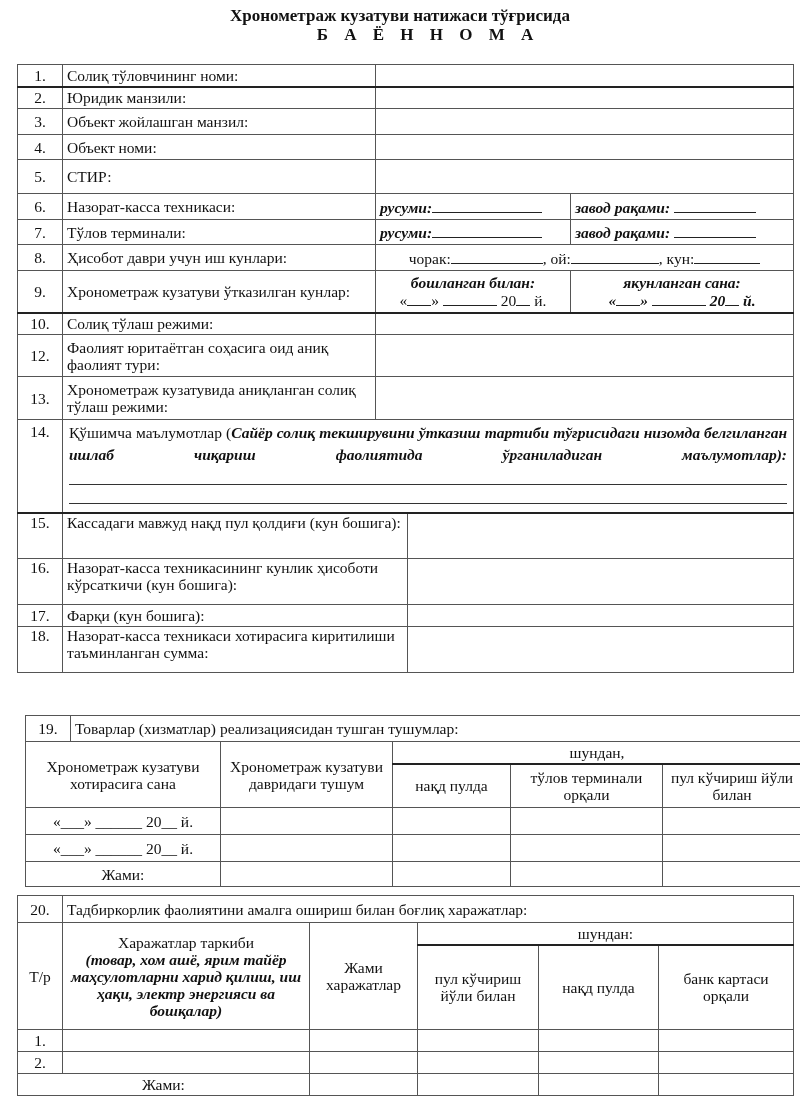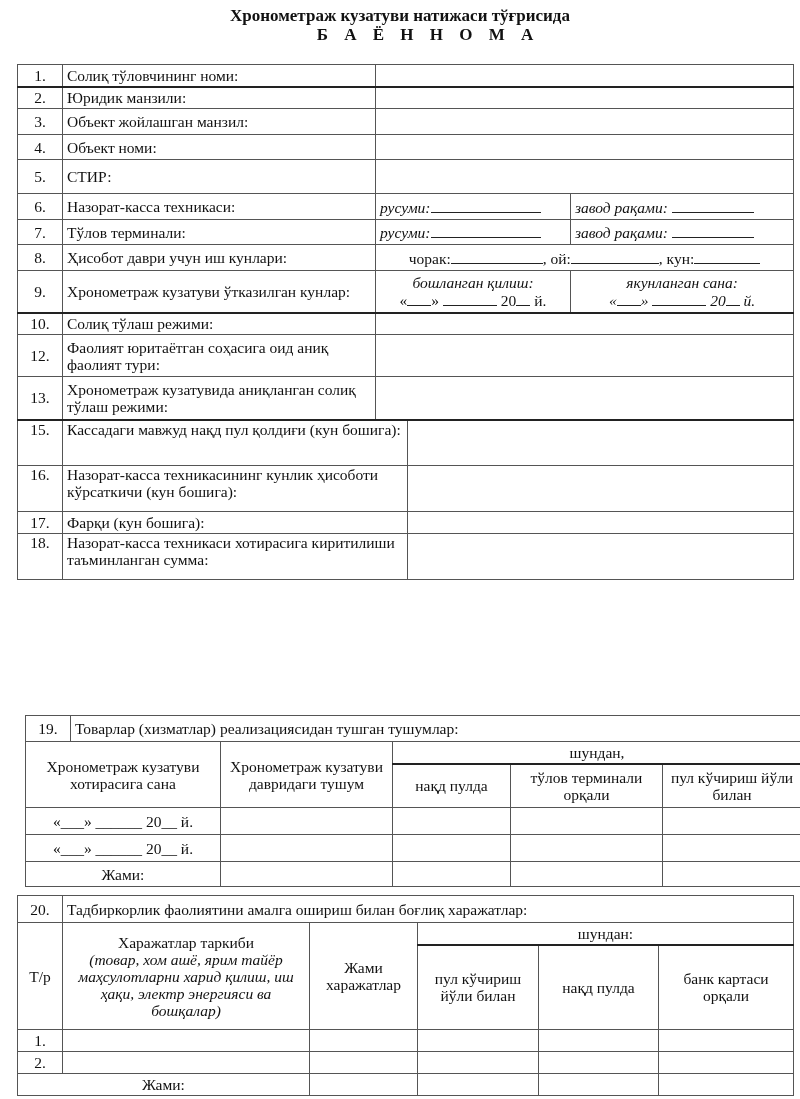--- a/index.html
+++ b/index.html
@@ -11,21 +11,21 @@
   .title {
     position: absolute; left: 0; width: 800px; text-align: center;
     font-weight: bold;
   }
   .t1 { top: 6px; font-size: 17px; }
   .t2 { top: 25px; font-size: 17px; letter-spacing: 6px; padding-left: 28px; }
 
   table { border-collapse: collapse; position: absolute; table-layout: fixed; }
   td { border: 1px solid #555; padding: 0 4px; vertical-align: middle; line-height: 17px; }
   .num { text-align: center; }
-  .it { font-style: italic; }
+  .it { font-style: italic; font-weight: bold; }
   .c { text-align: center; }
   .blank { display: inline-block; border-bottom: 1px solid #222; height: 14px; vertical-align: baseline; }
 
   #main { left: 17px; top: 64px; width: 776px; }
   #main tr.top-thick td { border-top: 2px solid #222; }
   #t19 { left: 25px; top: 715px; width: 776px; }
   #t20 { left: 17px; top: 895px; width: 776px; }
 
   .lines { padding: 2px 6px 4px 6px; }
   .rule { border-bottom: 1px solid #333; height: 18px; }
@@ -94,21 +94,21 @@
     <tr style="height:26px">
       <td class="num">8.</td>
       <td>Ҳисобот даври учун иш кунлари:</td>
       <td colspan="3" class="c"><span>чорак:</span><span class="blank" style="width:92px"></span><span>, ой:</span><span class="blank" style="width:88px"></span><span>, кун:</span><span class="blank" style="width:66px"></span></td>
     </tr>
 
     <tr style="height:42px">
       <td class="num">9.</td>
       <td>Хронометраж кузатуви ўтказилган кунлар:</td>
       <td colspan="2" class="c">
-        <div class="it">бошланган қилиш:</div>
+        <div class="it">бошланган билан:</div>
         <div><span>«</span><span class="blank" style="width:24px"></span><span>»</span> <span class="blank" style="width:54px"></span> <span>20</span><span class="blank" style="width:14px"></span> <span>й.</span></div>
       </td>
       <td class="c it">
         <div>якунланган сана:</div>
         <div><span>«</span><span class="blank" style="width:24px"></span><span>»</span> <span class="blank" style="width:54px"></span> <span>20</span><span class="blank" style="width:14px"></span> <span>й.</span></div>
       </td>
     </tr>
 
     <tr class="top-thick" style="height:22px">
       <td class="num">10.</td>
@@ -122,20 +122,28 @@
       <td>Фаолият юритаётган соҳасига оид аниқ фаолият тури:</td>
       <td colspan="3"></td>
     </tr>
 
     <tr style="height:43px">
       <td class="num">13.</td>
       <td>Хронометраж кузатувида аниқланган солиқ тўлаш режими:</td>
       <td colspan="3"></td>
     </tr>
 
+    <tr style="height:93px">
+      <td class="num" style="vertical-align:top;padding-top:3px">14.</td>
+      <td colspan="4" class="lines" style="vertical-align:top">
+        <div class="justify" style="line-height:22px"><span>Қўшимча маълумотлар (</span><span class="it">Сайёр солиқ текширувини ўтказиш тартиби тўғрисидаги низомда белгиланган ишлаб чиқариш фаолиятида ўрганиладиган маълумотлар):</span></div>
+        <div class="rule"></div>
+        <div class="rule"></div>
+      </td>
+    </tr>
 
     <tr class="top-thick" style="height:46px">
       <td class="num" style="vertical-align:top">15.</td>
       <td colspan="2" style="vertical-align:top">Кассадаги мавжуд нақд пул қолдиғи (кун бошига):</td>
       <td colspan="2"></td>
     </tr>
 
     <tr style="height:46px">
       <td class="num" style="vertical-align:top">16.</td>
       <td colspan="2" style="vertical-align:top">Назорат-касса техникасининг кунлик ҳисоботи кўрсаткичи (кун бошига):</td>

